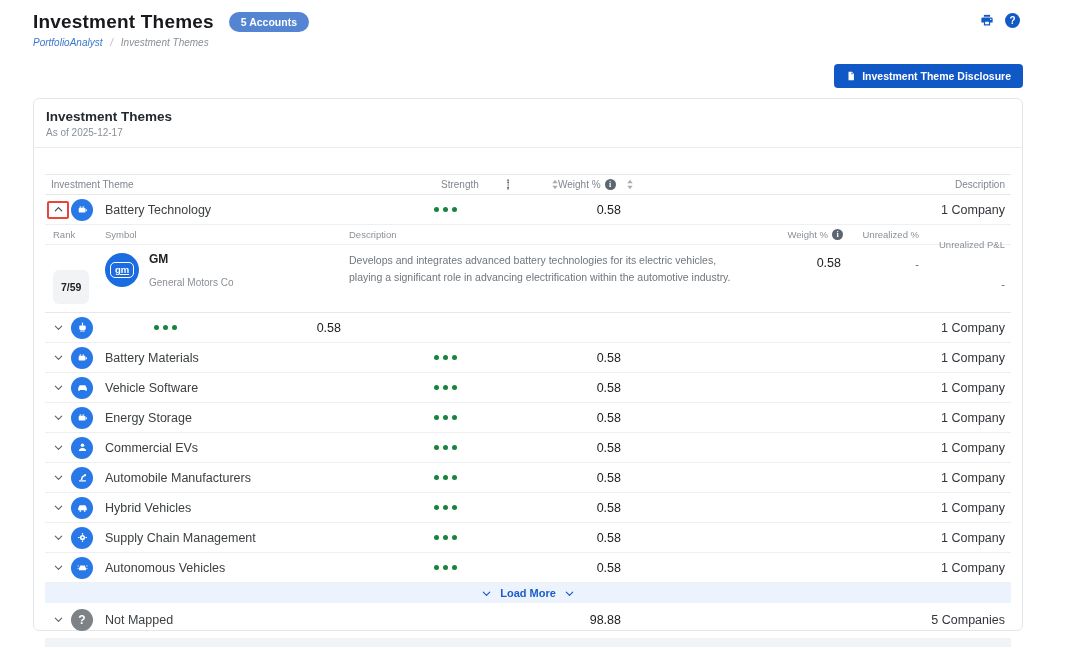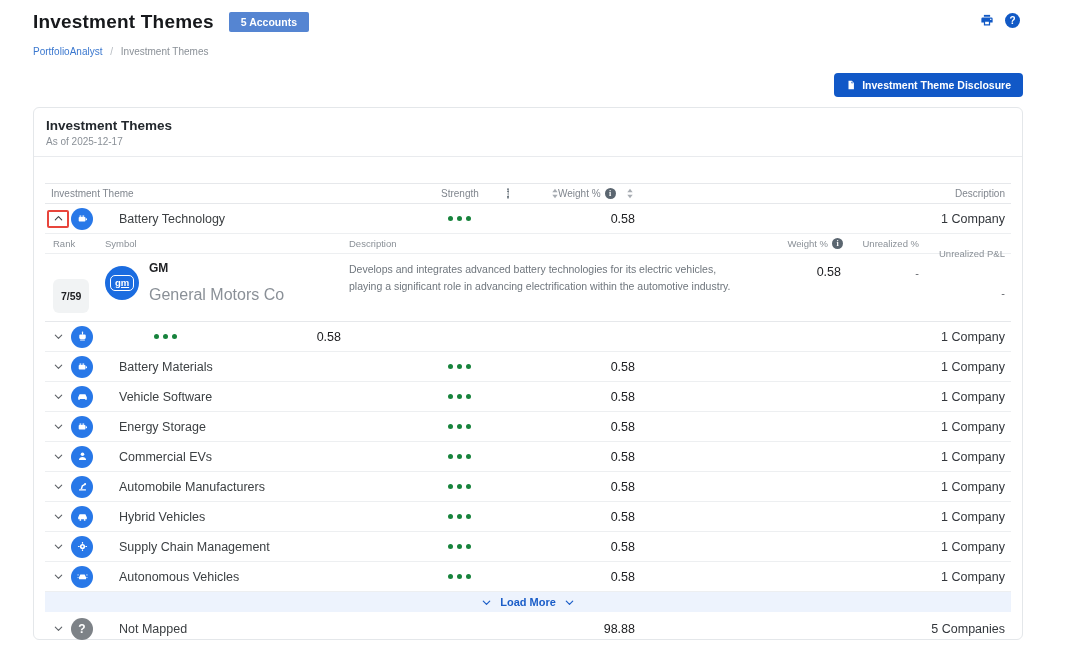--- a/index.html
+++ b/index.html
@@ -7,27 +7,27 @@
     margin: 0; width: 1070px; height: 647px; overflow: hidden;
     background: #fff; color: #202124;
     font-family: "Liberation Sans", sans-serif;
   }
   .page { padding: 7px 47px 0 33px; }
 
   
   .topbar { display: flex; align-items: center; position: relative; height: 30px; }
   .title { font-size: 19px; font-weight: 700; color: #17191c; letter-spacing: .2px; }
   .acct-badge { margin-left: 15px; background: #5585d2; color: #fff; font-size: 10.5px;
-    font-weight: 700; padding: 4px 12px; border-radius: 2px; }
+    font-weight: 700; padding: 4px 12px; border-radius: 10px; }
   .top-icons { position: absolute; right: 3px; top: 6px; display: flex; gap: 10px; align-items: center; }
   .icon-btn { background: none; border: none; padding: 0; cursor: pointer; display: flex; }
   .help-circle { width: 15px; height: 15px; border-radius: 50%; background: #1159c5; color: #fff;
     font-size: 10px; font-weight: 700; display: flex; align-items: center; justify-content: center; }
 
-  .breadcrumb { margin-top: 9px; font-size: 10px; color: #9aa0a6; }
+  .breadcrumb { margin-top: 0; font-size: 10px; color: #9aa0a6; font-style: italic; }
   .bc-link { color: #3b78cf; text-decoration: none; cursor: pointer; }
   .bc-sep { margin: 0 5px; color: #b7bcc2; }
   .bc-current { color: #8a9097; }
 
   .actions { display: flex; justify-content: flex-end; margin-top: 16px; }
   .disclosure-btn { display: flex; align-items: center; gap: 6px; background: #1158c7; color: #fff;
     font-size: 10.5px; font-weight: 700; border: none; border-radius: 4px; padding: 6px 12px; cursor: pointer; }
 
   
   .card { margin-top: 10px; border: 1px solid #e4e7ea; border-radius: 6px; background: #fff; height: 533px; }
@@ -55,21 +55,21 @@
     font-size: 12.5px; color: #3c4043; cursor: pointer; }
   .cell-toggle { width: 26px; display: flex; justify-content: center; align-items: center; }
   .hl-box { width: 22px; height: 18px; border: 2px solid #e8453c; border-radius: 2px;
     display: flex; align-items: center; justify-content: center; }
   .cell-icon { width: 34px; display: flex; align-items: center; }
   .theme-ic { width: 22px; height: 22px; border-radius: 50%; background: #2878e8;
     display: flex; align-items: center; justify-content: center; }
   .theme-ic svg { width: 13px; height: 13px; fill: #fff; }
   .q-ic { width: 22px; height: 22px; border-radius: 50%; background: #7d8287; color: #fff;
     display: flex; align-items: center; justify-content: center; font-size: 12px; font-weight: 700; }
-  .cell-label { width: 280px; margin-left: 14px; }
+  .cell-label { width: 280px; }
   .cell-strength { width: 120px; display: flex; justify-content: center; gap: 4px; }
   .dot { width: 5px; height: 5px; border-radius: 50%; background: #17833c; }
   .cell-weight { width: 116px; text-align: right; color: #202124; }
   .cell-rest { flex: 1; text-align: right; padding-right: 6px; color: #33373c; }
   .row-tall { height: 33px; }
 
   
   .sub-head { display: flex; align-items: center; height: 20px; font-size: 9.5px; color: #8a9097;
     border-bottom: 1px solid #edeff1; }
   .sub-row { display: flex; align-items: flex-start; padding: 7px 0 8px; border-bottom: 1px solid #e6e8eb; }
@@ -82,21 +82,21 @@
   .sub-head .sc-w { display: flex; justify-content: flex-end; align-items: center; padding-right: 0; }
   .sub-row .sc-w { font-size: 12.5px; color: #202124; padding-top: 4px; }
   .sub-row .sc-u, .sub-row .sc-p { font-size: 11px; color: #5f6368; padding-top: 6px; }
   .rank-badge { display: inline-block; background: #f1f3f4; border-radius: 6px; font-size: 10.5px;
     font-weight: 700; padding: 11px 8px; color: #202124; margin-top: 18px; }
   .gm-logo { width: 34px; height: 34px; border-radius: 50%; background: #1b6ce0; flex: none;
     display: flex; align-items: center; justify-content: center; }
   .gm-inner { border: 1.5px solid #fff; border-radius: 5px; padding: 1px 4px 2px; color: #fff;
     font-size: 9.5px; font-weight: 700; text-decoration: underline; }
   .sym-name { font-size: 12px; font-weight: 700; color: #202124; }
-  .sym-sub { font-size: 16px; color: #8a9097; margin-top: 11px; }
+  .sym-sub { font-size: 10px; color: #8a9097; margin-top: 11px; }
 
   .load-more { height: 20px; background: #edf3fd; display: flex; align-items: center; justify-content: center;
     gap: 8px; color: #1a5dc8; font-size: 11px; font-weight: 700; cursor: pointer; }
   .footer-strip { height: 10px; background: #f1f3f4; margin: 2px 0 0; }
 </style>
 </head>
 <body>
 
 <div class="page">
 

